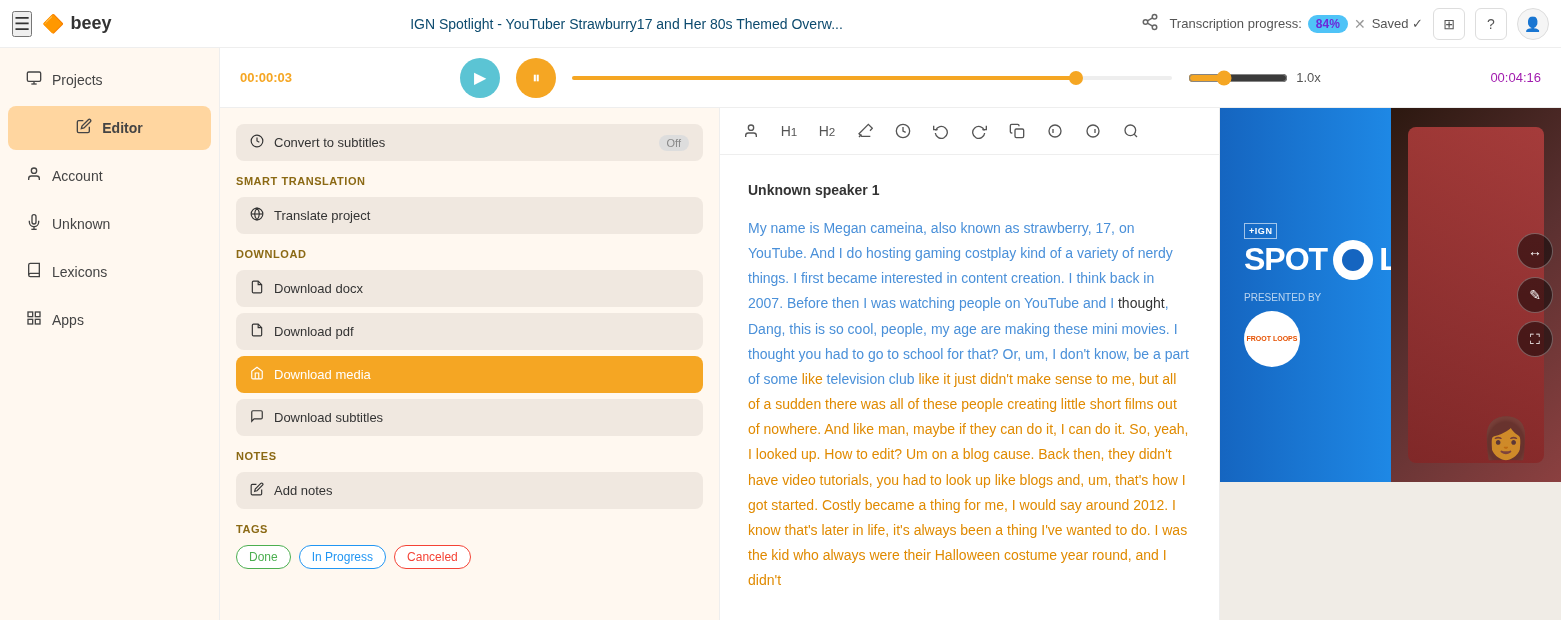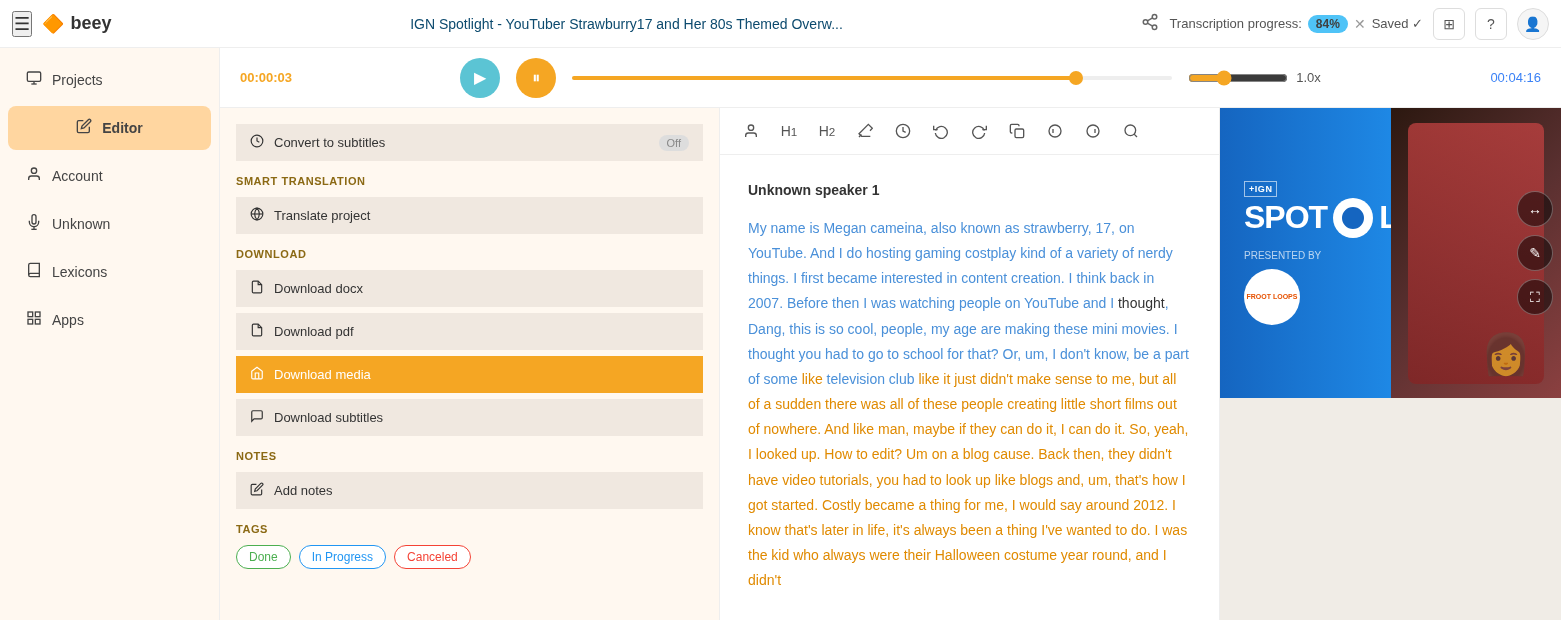--- a/index.html
+++ b/index.html
@@ -12,21 +12,21 @@
     }
     .menu-icon { font-size: 18px; cursor: pointer; color: #333; }
     .logo { display: flex; align-items: center; gap: 6px; font-weight: 700; font-size: 18px; color: #333; }
     .title-input {
       flex: 1; border: none; outline: none; font-size: 14px; color: #0c4a6e;
       background: transparent; text-align: center;
     }
     .share-btn { background: none; border: none; cursor: pointer; color: #666; font-size: 16px; }
     .transcription-info { display: flex; align-items: center; gap: 6px; font-size: 13px; color: #555; }
     .progress-badge {
-      background: #4fc3f7; color: #404040; border-radius: 12px; padding: 2px 8px; font-size: 12px; font-weight: 600;
+      background: #4fc3f7; color: #6d28d9; border-radius: 12px; padding: 2px 8px; font-size: 12px; font-weight: 600;
     }
     .close-badge { color: #999; cursor: pointer; font-size: 14px; }
     .saved-badge { color: #555; font-size: 13px; }
     .topbar-icons { display: flex; align-items: center; gap: 10px; }
     .topbar-icon-btn {
       width: 32px; height: 32px; border-radius: 6px; border: 1px solid #ddd;
       display: flex; align-items: center; justify-content: center; cursor: pointer;
       font-size: 14px; color: #555; background: #fff;
     }
     .topbar-icon-btn.avatar { border-radius: 50%; background: #f5f5f5; }
@@ -48,21 +48,21 @@
 
     
     .playback-area {
       display: flex; flex-direction: column; flex: 1; overflow: hidden;
     }
     .timeline-bar {
       height: 60px; background: #fff; border-bottom: 1px solid #eee;
       display: flex; align-items: center; padding: 0 20px; gap: 16px; flex-shrink: 0;
     }
     .time-display { font-size: 13px; color: #f5a623; font-weight: 600; min-width: 70px; }
-    .time-display-right { font-size: 13px; color: #3b82f6; min-width: 70px; text-align: right; }
+    .time-display-right { font-size: 13px; color: #a21caf; min-width: 70px; text-align: right; }
     .timeline-track { flex: 1; display: flex; align-items: center; justify-content: center; gap: 16px; }
     .play-btn {
       width: 40px; height: 40px; border-radius: 50%; background: #5bc4d4;
       border: none; cursor: pointer; display: flex; align-items: center; justify-content: center;
       color: #fff; font-size: 16px;
     }
     .pause-btn {
       width: 40px; height: 40px; border-radius: 50%; background: #f5a623;
       border: none; cursor: pointer; display: flex; align-items: center; justify-content: center;
       color: #fff; font-size: 16px;
@@ -101,21 +101,21 @@
     .actions-panel {
       width: 500px; flex-shrink: 0; background: #fff8f0; border-right: 1px solid #eee;
       overflow-y: auto; padding: 16px;
     }
     .section-title {
       font-size: 11px; font-weight: 700; color: #8b6914; letter-spacing: 0.05em;
       margin-bottom: 10px; margin-top: 14px;
     }
     .action-btn {
       display: flex; align-items: center; gap: 10px; width: 100%; padding: 10px 14px;
-      border-radius: 0; border: none; background: #f0e8e0; cursor: pointer;
+      border-radius: 8px; border: none; background: #f0e8e0; cursor: pointer;
       font-size: 13px; color: #333; margin-bottom: 6px; text-align: left;
     }
     .action-btn.active { background: #f5a623; color: #fff; }
     .action-icon { font-size: 15px; }
     .toggle-off {
       margin-left: auto; font-size: 11px; color: #888; background: #ddd;
       border-radius: 10px; padding: 2px 8px;
     }
 
     
@@ -137,21 +137,21 @@
     .text-content { font-size: 14px; line-height: 1.8; }
     .text-blue { color: #4a90d9; }
     .text-orange { color: #e08a00; }
 
     
     .video-panel {
       flex: 1; background: #f0ece6; display: flex; flex-direction: column;
       align-items: center; justify-content: flex-start; overflow: hidden;
     }
     .video-container {
-      width: 100%; height: 290px; position: relative; overflow: hidden; background: #222;
+      width: 100%; height: 374px; position: relative; overflow: hidden; background: #222;
     }
     .video-placeholder {
       width: 100%; height: 100%; background: linear-gradient(135deg, #1a6ca8, #2196f3);
       display: flex; align-items: center; justify-content: center; position: relative;
     }
     .video-controls-overlay {
       position: absolute; right: 8px; top: 50%; transform: translateY(-50%);
       display: flex; flex-direction: column; gap: 8px;
     }
     .video-ctrl-btn {

